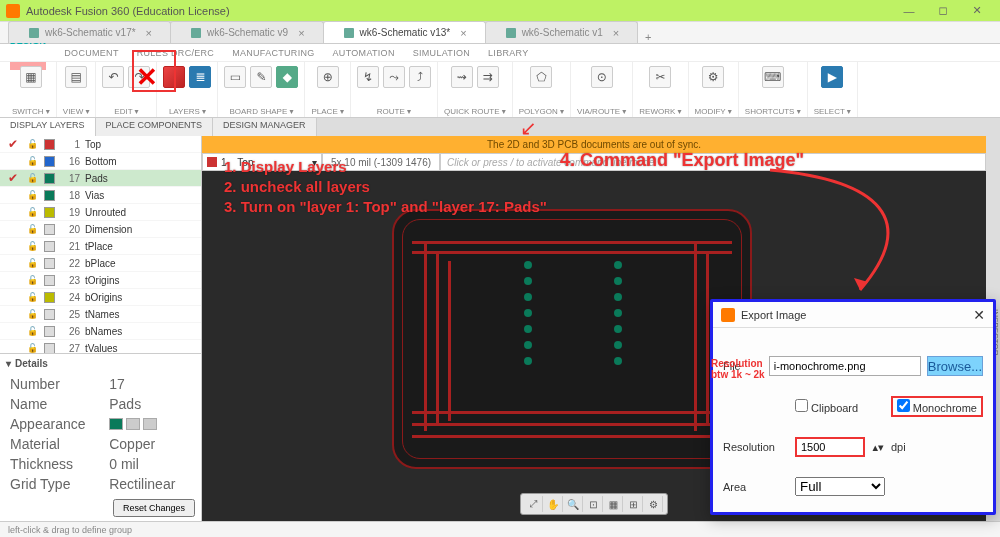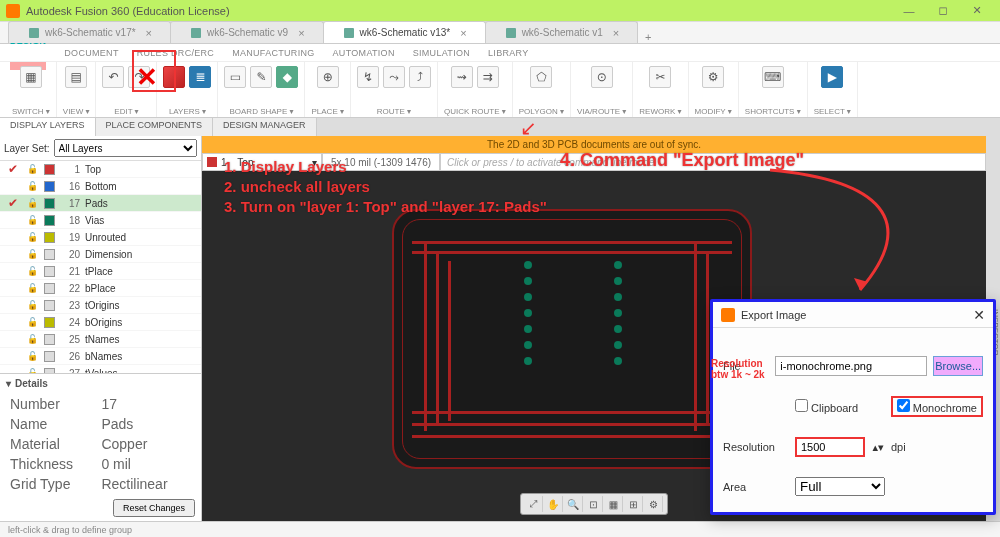--- a/index.html
+++ b/index.html
@@ -82,21 +82,21 @@
 
 
 .dialog { position: absolute; right: 4px; bottom: 22px; width: 286px; background: #fdfdfd; border: 3px solid #22e; border-radius: 2px; box-shadow: 0 4px 16px rgba(0,0,0,.3); font-size: 11px; }
 .dialog .dtitle { height: 26px; display: flex; align-items: center; padding: 0 8px; gap: 6px; border-bottom: 1px solid #ddd; }
 .dialog .dtitle .di { width: 14px; height: 14px; background: #ff7a00; border-radius: 2px; }
 .dialog .dtitle .dx { margin-left: auto; font-size: 14px; cursor: pointer; }
 .dialog .body { padding: 8px 10px; }
 .dialog .row { display: flex; align-items: center; margin-bottom: 8px; gap: 6px; margin-top: 20px; }
 .dialog .row label { width: 66px; color: #333; }
 .dialog input[type=text] { height: 20px; border: 1px solid #aaa; padding: 0 4px; font-size: 11px; }
-.dialog .browse { width: 70px; height: 20px; border: 1px solid #6aa0d8; background: #f0abfc; color: #1a5a9a; font-size: 11px; }
+.dialog .browse { width: 70px; height: 20px; border: 1px solid #6aa0d8; background: #7dd3fc; color: #1a5a9a; font-size: 13px; }
 .dialog .btns { display: flex; justify-content: flex-end; gap: 8px; padding: 6px 10px 10px; }
 .dialog .btns button { width: 62px; height: 22px; border: 1px solid #999; background: #f5f5f5; font-size: 11px; border-radius: 2px; }
 .redhl { border: 2px solid #e33 !important; }
 .rednote { position: absolute; color: #e33; font-size: 10px; font-weight: 600; line-height: 1.1; }
 
 svg.curve { position: absolute; pointer-events: none; }
 </style>
 </head>
 <body>
 
@@ -241,24 +241,20 @@
 
 <div class="subtab">
   <div class="t active">DISPLAY LAYERS</div>
   <div class="t">PLACE COMPONENTS</div>
   <div class="t">DESIGN MANAGER</div>
 </div>
 
 <div class="workarea">
 
   <div class="sidebar">
-    <div class="lset">
-      <span>Layer Set:</span>
-      <select><option>All Layers</option></select>
-    </div>
     <div class="layerlist" id="layerlist">
         <div class="layerrow">
           <span class="chk">✔</span>
   <span class="lock">🔓</span>
   <span class="sw" style="background:#c33"></span>
   <span class="num">1</span>
   <span class="nm">Top</span>
         </div>
         <div class="layerrow">
           <span class="chk"></span>
@@ -359,20 +355,30 @@
         </div>
       <table>
         <tbody>
             <tr>
               <td>Number</td>
               <td>17</td>
             </tr>
         <tr>
               <td>Name</td>
               <td>Pads</td>
+            </tr>
+        <tr>
+              <td>Appearance</td>
+              <td>
+                <span class="swpick">
+                  <span style="background:#0a7a5a"></span>
+                  <span style="background:#ccc"></span>
+                  <span style="background:#ccc"></span>
+                </span>
+              </td>
             </tr>
         <tr>
               <td>Material</td>
               <td>Copper</td>
             </tr>
         <tr>
               <td>Thickness</td>
               <td>0 mil</td>
             </tr>
         <tr>

